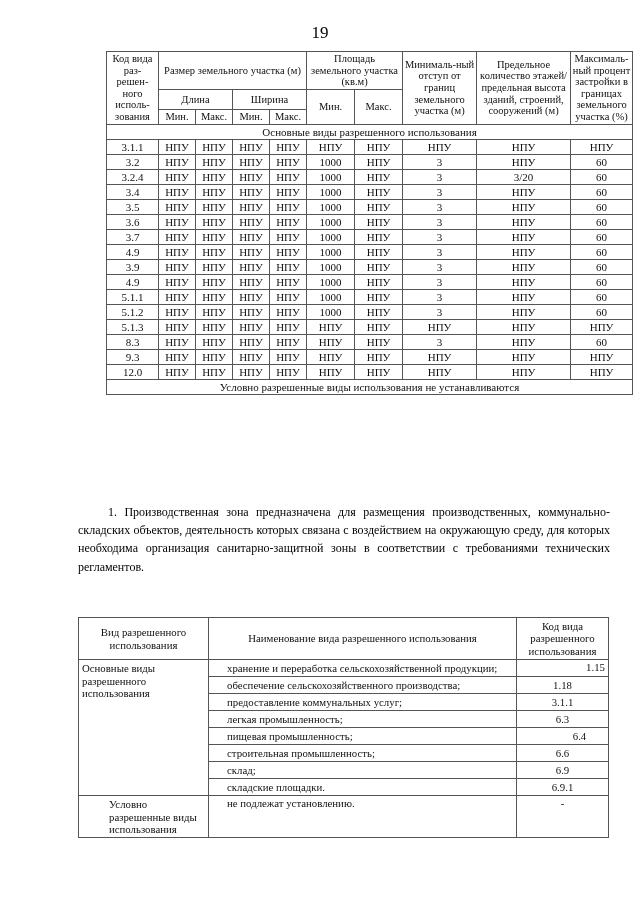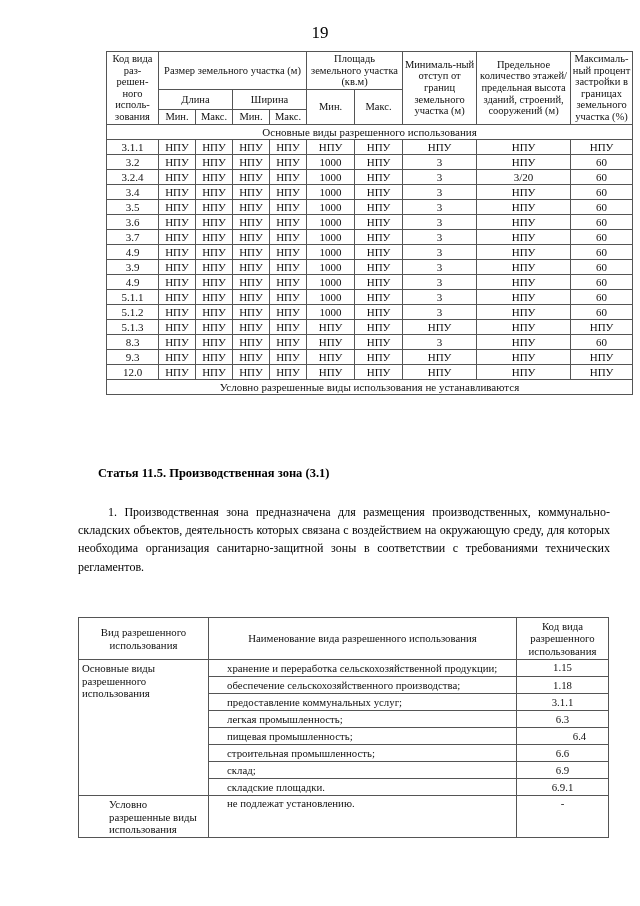--- a/index.html
+++ b/index.html
@@ -378,21 +378,20 @@
             <td>НПУ</td>
             <td>НПУ</td>
           </tr>
           <tr class="band-row">
           <td colspan="10">Условно разрешенные виды использования не устанавливаются</td>
         </tr>
       </tbody>
     </table>
   </div>
 
-  <div class="article-heading">Статья 11.5. Производственная зона (3.1)</div>
   <div class="para" id="para-1">1. Производственная зона предназначена для размещения производственных, коммунально-складских объектов, деятельность которых связана с воздействием на окружающую среду, для которых необходима организация санитарно-защитной зоны в соответствии с требованиями технических регламентов.</div>
 
   <div id="table-two-wrap">
     <table class="doc-table" id="table-two">
       <colgroup>
         <col style="width:130px">
         <col style="width:308px">
         <col style="width:92px">
       </colgroup>
       <thead>
@@ -400,21 +399,21 @@
           <th>Вид разрешенного использования</th>
           <th>Наименование вида разрешенного использования</th>
           <th>Код вида разрешенного использования</th>
         </tr>
       </thead>
       <tbody id="table-two-body">
 
       <tr>
             <td class="kind-cell" rowspan="8">Основные виды разрешенного использования</td>
             <td class="name-cell two-line-cell">хранение и переработка сельскохозяйственной продукции;</td>
-            <td class="code-cell two-line-cell" style="vertical-align: top;">1.15</td>
+            <td class="code-cell two-line-cell" style="vertical-align: top; text-align: right;">1.15</td>
           </tr>
           <tr>
             <td class="name-cell">обеспечение сельскохозяйственного производства;</td>
             <td class="code-cell" style="vertical-align: middle;">1.18</td>
           </tr>
           <tr>
             <td class="name-cell">предоставление коммунальных услуг;</td>
             <td class="code-cell" style="vertical-align: middle;">3.1.1</td>
           </tr>
           <tr>

